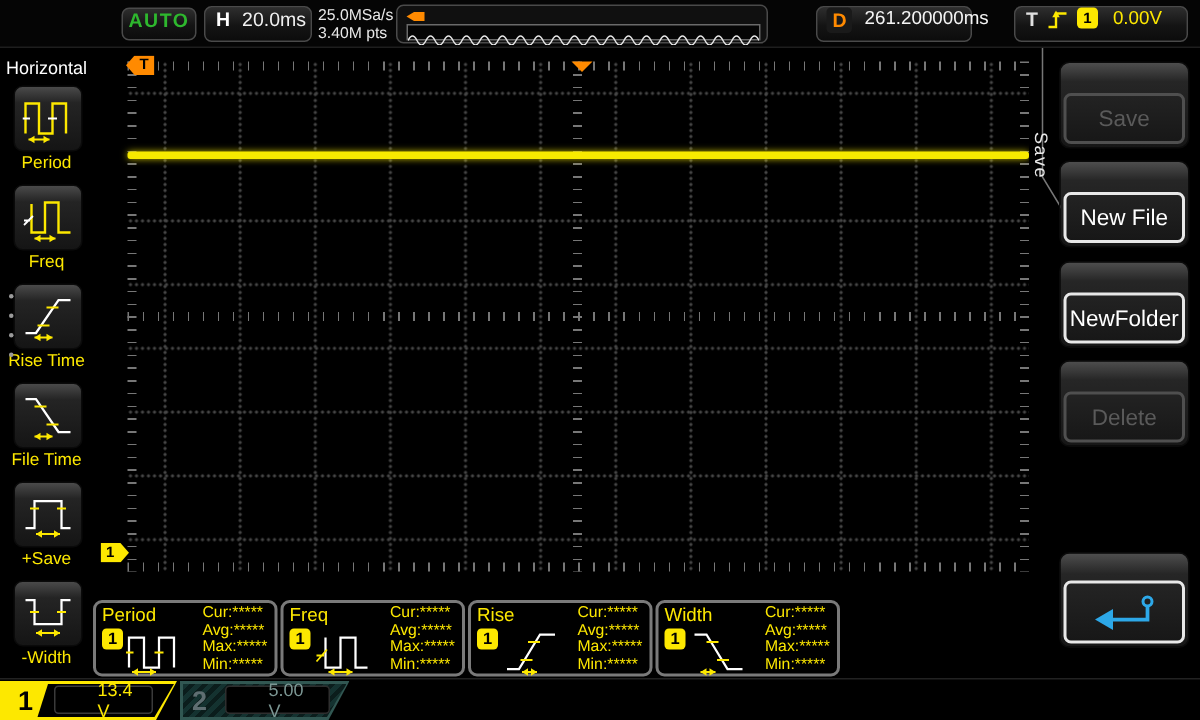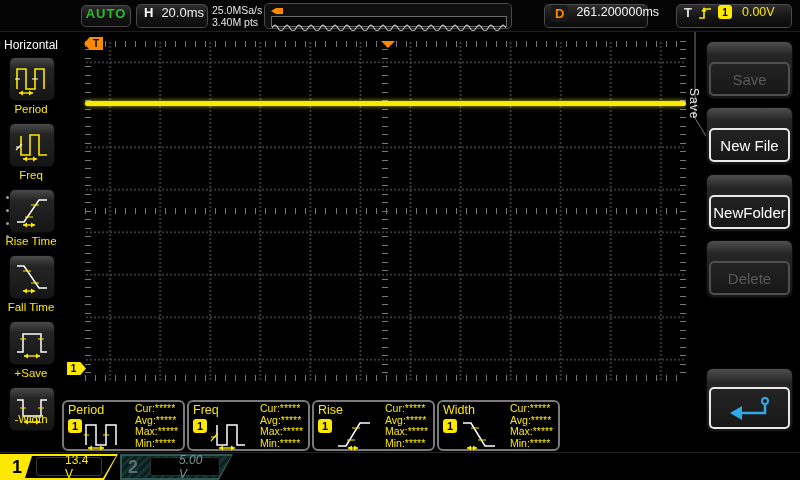--- a/index.html
+++ b/index.html
@@ -87,21 +87,21 @@
   #ch1-num { position:absolute; left:2px; top:2px; width:30px; height:22px; background:#fde800; clip-path:polygon(0 0,100% 0,calc(100% - 7px) 100%,0 100%);
              color:#000; font-weight:bold; font-size:18px; display:flex; align-items:center; justify-content:center; }
   .ch-valbox { position:absolute; left:36px; top:3px; width:66px; height:19px; background:#000; border:1px solid #3a3a3a; border-radius:3px;
                display:flex; align-items:center; gap:5px; padding:0 23px; }
   #ch1-tab .ch-valbox { color:#fde800; }
   #ch2-tab { left:120px; width:113px; }
   #ch2-tab .outer { background:#315752; clip-path:polygon(0 0,100% 0,calc(100% - 14px) 100%,0 100%); }
   #ch2-tab .inner { width:109px; height:22px; clip-path:polygon(0 0,100% 0,calc(100% - 13px) 100%,0 100%);
                     background:repeating-linear-gradient(135deg,#143230 0 3px,#0b1d1c 3px 6px); }
   #ch2-num { position:absolute; left:8px; top:2px; color:#5f6e72; font-weight:bold; font-size:18px; line-height:22px; }
-  #ch2-tab .ch-valbox { left:30px; width:70px; border-color:#2e2e2e; color:#7b9693;font-style:italic; }
+  #ch2-tab .ch-valbox { left:30px; width:70px; border-color:#2e2e2e; color:#7b9693; }
   .chval { font-size:12px; }
   .coupling-icon { display:inline-block; width:12px; height:8px; border-top:2px solid currentColor; border-bottom:2px dashed currentColor; }
 </style>
 </head>
 <body>
 
 <div id="screen">
 
   <div id="topbar">
 
@@ -189,21 +189,21 @@
 
     <div class="lkey" style="top:222px">
       <svg width="34" height="34" viewBox="0 0 34 34">
         <path d="M2,6 H9 L24,28 H32" stroke="#fff" stroke-width="1.5" fill="none"></path>
         <path d="M8,11 H16 M16,23 H24" stroke="#fde800" stroke-width="1.2"></path>
         <path d="M8,31 H20" stroke="#fde800" stroke-width="1.4"></path>
         <polygon points="8,31 12,28.5 12,33.5" fill="#fde800"></polygon>
         <polygon points="20,31 16,28.5 16,33.5" fill="#fde800"></polygon>
       </svg>
     </div>
-    <div class="llabel" style="top:268px">Fall Time</div>
+    <div class="llabel" style="top:268px">File Time</div>
 
     <div class="lkey" style="top:288px">
       <svg width="34" height="34" viewBox="0 0 34 34">
         <path d="M2,26 H8 V8 H26 V26 H32" stroke="#fff" stroke-width="1.5" fill="none"></path>
         <path d="M5,13 H11 M23,13 H29" stroke="#fde800" stroke-width="1.2"></path>
         <path d="M9,30 H25" stroke="#fde800" stroke-width="1.4"></path>
         <polygon points="9,30 13,27.5 13,32.5" fill="#fde800"></polygon>
         <polygon points="25,30 21,27.5 21,32.5" fill="#fde800"></polygon>
       </svg>
     </div>
@@ -211,21 +211,21 @@
 
     <div class="lkey" style="top:354px">
       <svg width="34" height="34" viewBox="0 0 34 34">
         <path d="M2,8 H8 V24 H26 V8 H32" stroke="#fff" stroke-width="1.5" fill="none"></path>
         <path d="M5,16 H11 M23,16 H29" stroke="#fde800" stroke-width="1.2"></path>
         <path d="M9,30 H25" stroke="#fde800" stroke-width="1.4"></path>
         <polygon points="9,30 13,27.5 13,32.5" fill="#fde800"></polygon>
         <polygon points="25,30 21,27.5 21,32.5" fill="#fde800"></polygon>
       </svg>
     </div>
-    <div class="llabel" style="top:380px">-Width</div>
+    <div class="llabel" style="top:400px">-Width</div>
   </div>
 
   <div id="grid">
     <div class="tickrow-h" style="left:0; top:0; width:601px"></div>
     <div class="tickrow-h" style="left:0; bottom:0; width:601px"></div>
     <div class="tickrow-h" style="left:0; top:167px; width:601px"></div>
     <div class="tickrow-v" style="left:0; top:0; height:340px"></div>
     <div class="tickrow-v" style="right:0; top:0; height:340px"></div>
     <div class="tickrow-v" style="left:297px; top:0; height:340px"></div>
     <div id="trace"></div>

